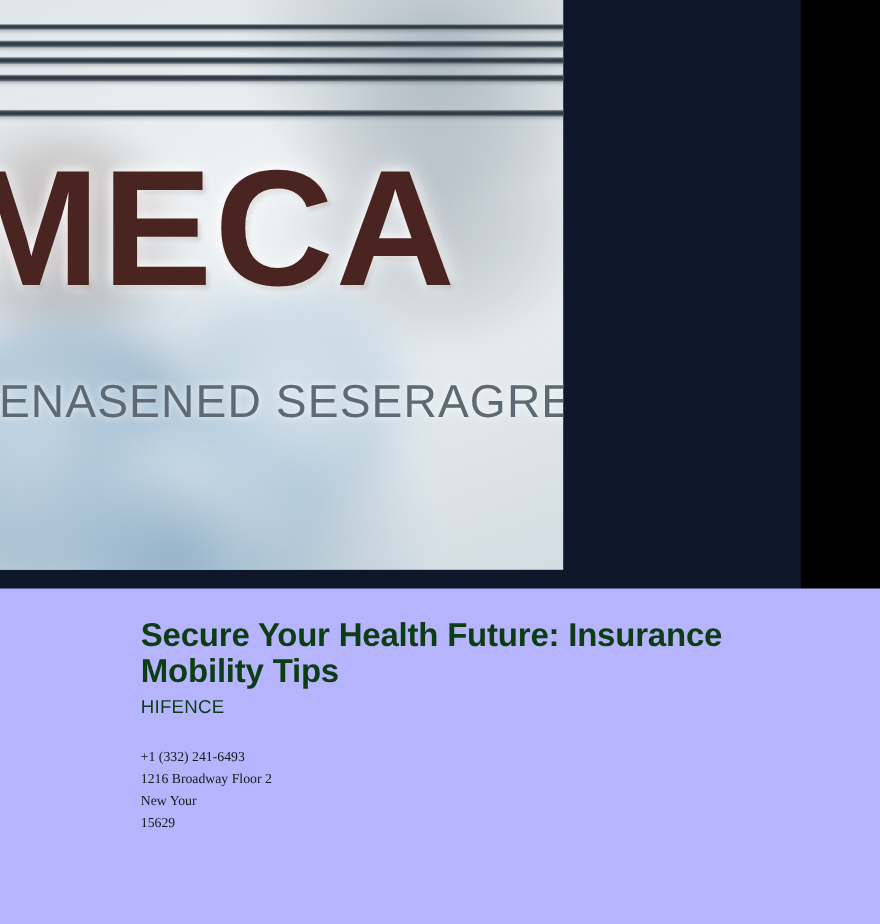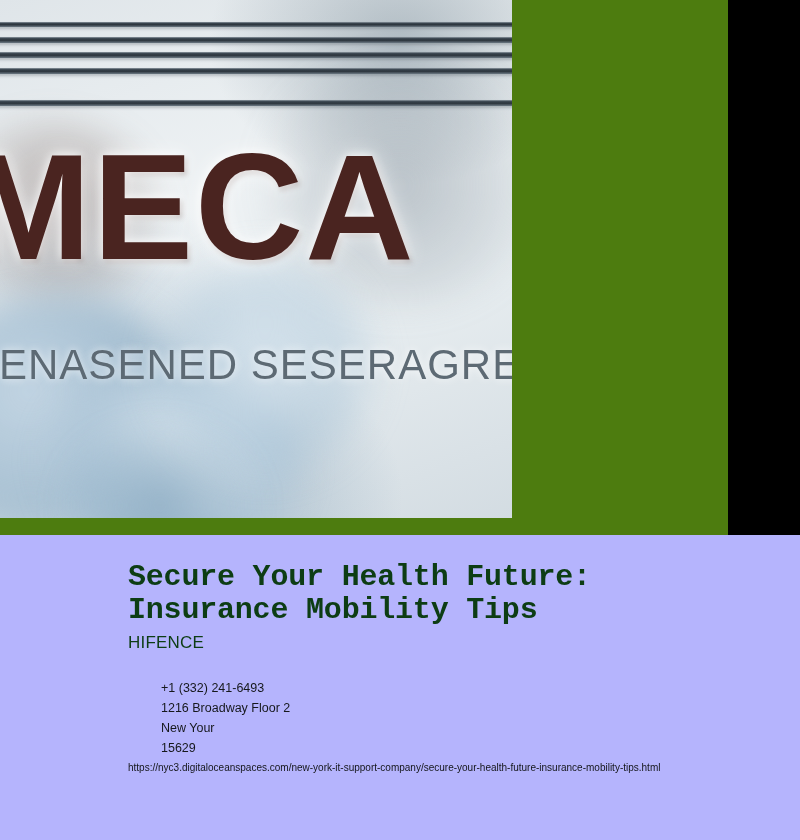--- a/index.html
+++ b/index.html
@@ -14,21 +14,21 @@
     overflow: hidden;
     font-family: "Liberation Sans", sans-serif;
     position: relative;
   }
 
   
   #page {
     position: relative;
     width: 728px;
     height: 840px;
-    background: #4d7c0f;
+    background: #0f172a;
   }
 
   
   #hero-image {
     position: absolute;
     left: 0;
     top: 0;
     width: 512px;
     height: 518px;
     overflow: hidden;
@@ -130,21 +130,21 @@
     height: 305px;
     background: #b5b4fd;
   }
 
   #article-title {
     position: absolute;
     left: 128px;
     top: 26px;
     width: 566px;
     margin: 0;
-    font-family: Liberation Mono, monospace;
+    font-family: Liberation Sans, sans-serif;
     font-weight: 700;
     font-size: 30px;
     line-height: 33px;
     color: #0d3d14;
     letter-spacing: -0.2px;
   }
 
   #article-brand {
     position: absolute;
     left: 128px;
@@ -161,27 +161,26 @@
 
   #contact-block {
     position: absolute;
     left: 128px;
     top: 143px;
     margin: 0;
     padding: 0;
     list-style: none;
   }
   #contact-block li {
-    font-family: Liberation Sans, sans-serif;
+    font-family: Liberation Serif, serif;
     font-weight: 400;
     font-size: 12.5px;
     line-height: 20px;
     color: #16181c;
     white-space: nowrap;
-    margin-left: 33px;
   }
 
   #source-url {
     position: absolute;
     left: 128px;
     top: 226px;
     margin: 0;
     font-family: "Liberation Sans", sans-serif;
     font-weight: 400;
     font-size: 10px;
@@ -222,16 +221,15 @@
 
     <div id="article-brand">HIFENCE</div>
 
     <ul id="contact-block">
       <li>+1 (332) 241-6493</li>
       <li>1216 Broadway Floor 2</li>
       <li>New Your</li>
       <li>15629</li>
     </ul>
 
-    <a id="source-url" href="#">https://nyc3.digitaloceanspaces.com/new-york-it-support-company/secure-your-health-future-insurance-mobility-tips.html</a>
   </div>
 
 </div>
 
 </body></html>

